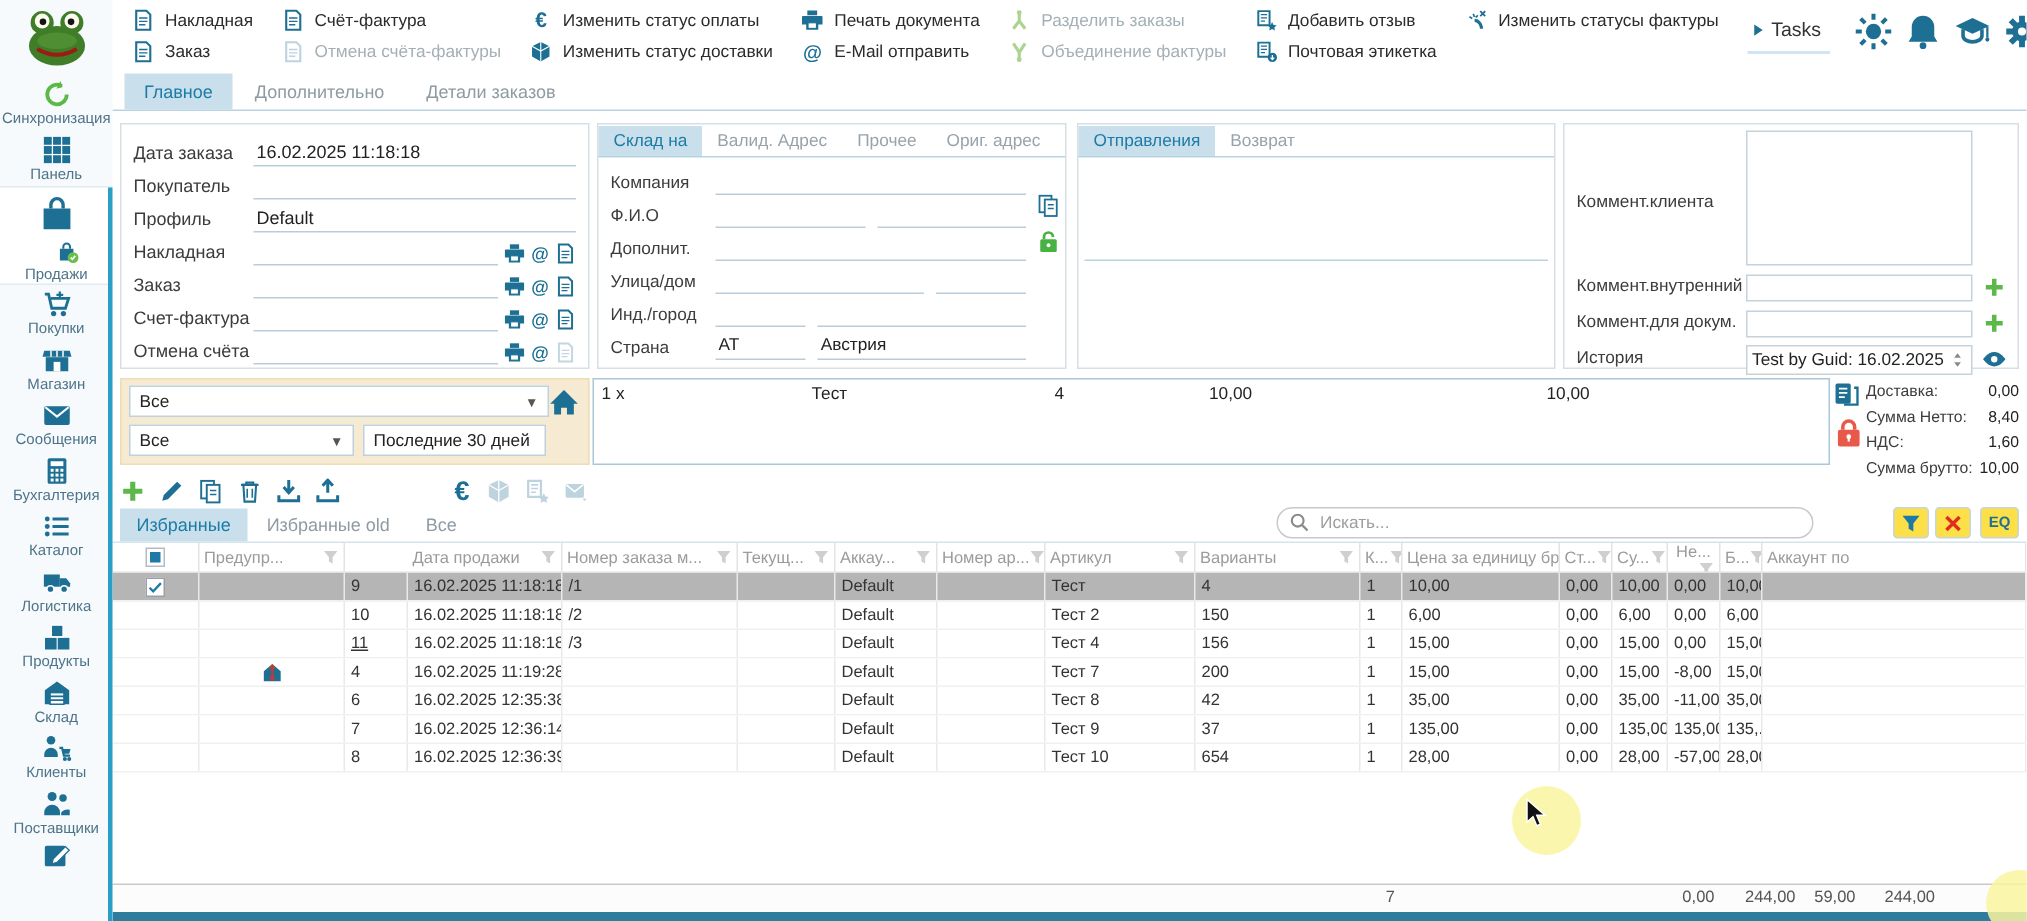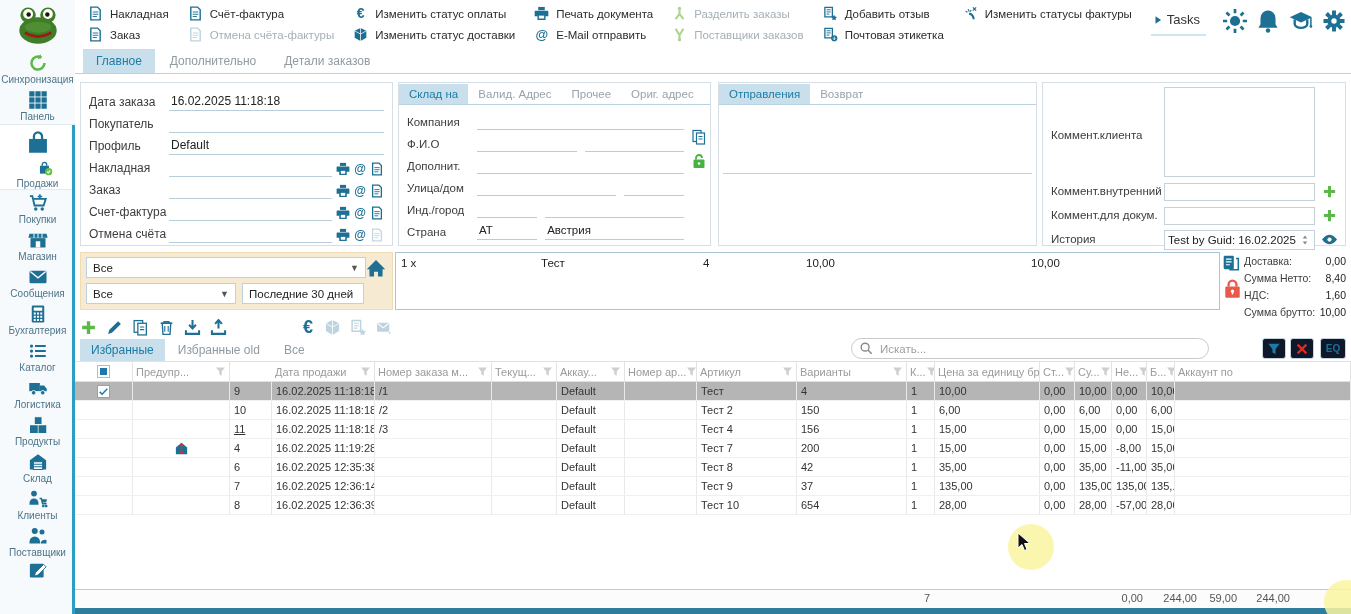--- a/index.html
+++ b/index.html
@@ -134,21 +134,21 @@
   
   .gridbar { position:absolute; left:0; top:262px; width:1276px; height:26px; border-bottom:1px solid #d6e4ec; }
   .gb-tabs { position:absolute; left:5px; bottom:0; display:flex; gap:2px; }
   .searchwrap { position:absolute; left:776px; top:2px; width:358px; height:21px; }
   .searchwrap input { width:100%; height:100%; border:1px solid #c9c9c9; border-radius:11px; padding:0 8px 0 28px;
     font-size:11.5px; color:#333; outline:none; font-family:inherit; }
   .searchwrap input::placeholder { color:#9e9e9e; }
   .searchwrap .icon { position:absolute; left:8px; top:3px; width:14px; height:14px; color:#8a8a8a; }
   .searchwrap .icon svg { width:100%; height:100%; }
   .gb-btn { position:absolute; top:2px; width:24px; height:21px; border:1px solid #c6d4dc; border-radius:3px;
-    display:flex; align-items:center; justify-content:center; cursor:pointer; background:#0f172a; }
+    display:flex; align-items:center; justify-content:center; cursor:pointer; background:#fde047; }
   .gb-btn .icon { width:14px; height:14px; }
   .gb-btn .icon svg { width:100%; height:100%; }
 
   
   .grid { position:absolute; left:0; top:288px; width:1276px; }
   .g-head { display:flex; height:20px; border-bottom:1px solid #e0e0e0; }
   .g-hcell { display:flex; align-items:center; font-size:11px; color:#9b9b9b; padding:0 3px;
     border-right:1px solid #e3e3e3; overflow:hidden; white-space:nowrap; }
   .g-hcell .funnel { margin-left:auto; width:11px; height:11px; color:#cfcfcf; flex:0 0 11px; cursor:pointer; }
   .g-hcell .funnel svg { width:100%; height:100%; }
@@ -410,21 +410,21 @@
                 <path d="M8 8.5V2M8 8.5L3.8 14M8 8.5L12.2 14" stroke="currentColor" stroke-width="2.2" fill="none"></path>
                 <circle cx="8" cy="2.5" r="1.7" fill="currentColor"></circle>
               </svg></span>
             <span>Разделить заказы</span>
           </div>
           <div class="tb-item disabled">
             <span class="icon green"><svg viewBox="0 0 16 16">
                 <path d="M8 8.5V15M8 8.5L3.8 2M8 8.5L12.2 2" stroke="currentColor" stroke-width="2.2" fill="none"></path>
                 <circle cx="8" cy="13.5" r="1.7" fill="currentColor"></circle>
               </svg></span>
-            <span>Поставщики заказов</span>
+            <span>Объединение фактуры</span>
           </div>
         </div>
         <div class="tb-group">
           <div class="tb-item">
             <span class="icon "><svg viewBox="0 0 16 16">
                 <path d="M2 1.5h8v10H2z" fill="none" stroke="currentColor" stroke-width="1.4"></path>
                 <path d="M3.8 4h4.4M3.8 6.3h4.4M3.8 8.6h3" stroke="currentColor"></path>
                 <path d="M11.8 9.3l1 2 2.2.3-1.6 1.5.4 2.2-2-1-2 1 .4-2.2-1.6-1.5 2.2-.3z" fill="currentColor"></path>
               </svg></span>
             <span>Добавить отзыв</span>
@@ -865,21 +865,21 @@
               <span class="funnel"><svg viewBox="0 0 16 16">
                   <path d="M1.5 2h13L9.8 8v6l-3.6-2V8z" fill="currentColor"></path>
                 </svg></span>
             </div>
             <div class="g-hcell" style="width: 37px;">
               <span>Су...</span>
               <span class="funnel"><svg viewBox="0 0 16 16">
                   <path d="M1.5 2h13L9.8 8v6l-3.6-2V8z" fill="currentColor"></path>
                 </svg></span>
             </div>
-            <div class="g-hcell" style="width: 35px;">
+            <div class="g-hcell" style="width: 35px; flex-direction: column;">
               <span>Не...</span>
               <span class="funnel"><svg viewBox="0 0 16 16">
                   <path d="M1.5 2h13L9.8 8v6l-3.6-2V8z" fill="currentColor"></path>
                 </svg></span>
             </div>
             <div class="g-hcell" style="width: 28px;">
               <span>Б...</span>
               <span class="funnel"><svg viewBox="0 0 16 16">
                   <path d="M1.5 2h13L9.8 8v6l-3.6-2V8z" fill="currentColor"></path>
                 </svg></span>

